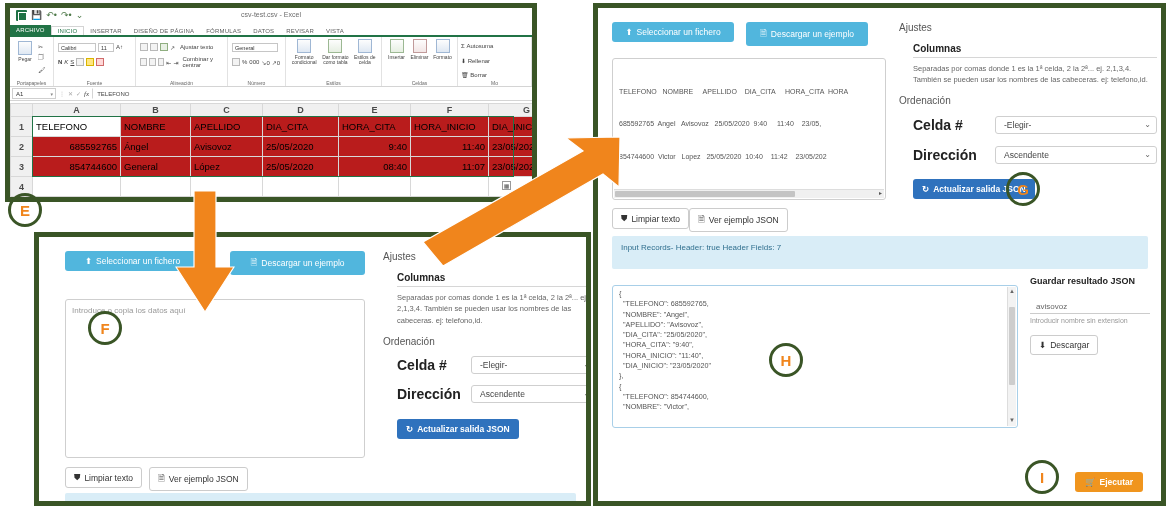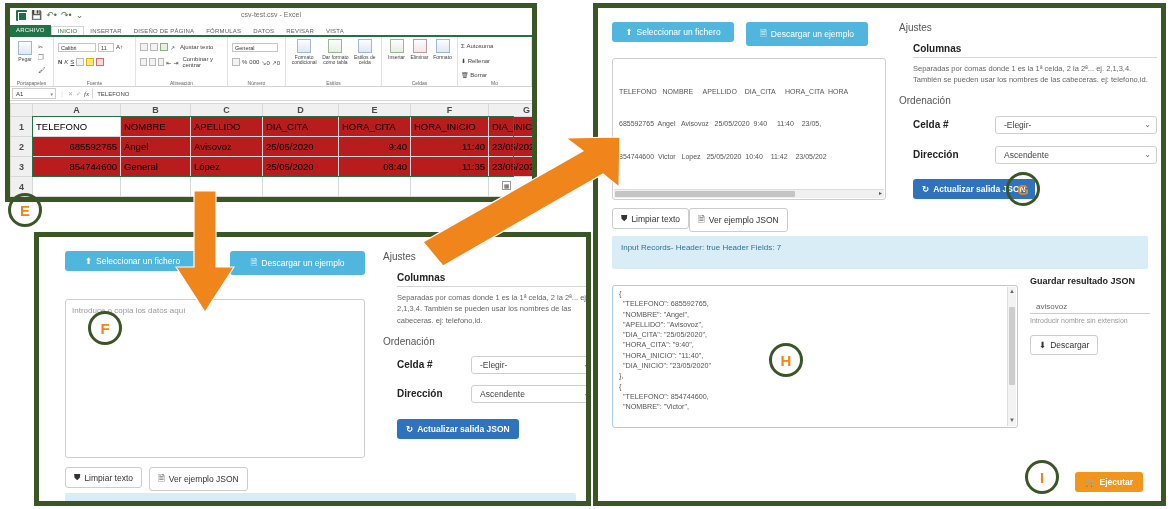--- a/index.html
+++ b/index.html
@@ -76,21 +76,21 @@
   .btn-white { background:#fff; color:#333; border:1px solid #ccc; border-radius:3px;
               font-size:8.5px; padding:4px 8px; display:inline-flex; align-items:center; gap:4px; cursor:pointer;}
   .btn-orange { background:#f0951e; color:#fff; border:none; border-radius:3px;
               font-size:8.5px; padding:5px 10px; display:inline-flex; align-items:center; gap:4px; cursor:pointer; font-weight:bold;}
   .ta { border:1px solid #cfcfcf; border-radius:3px; background:#fff; font-family:"Liberation Sans", sans-serif;
         font-size:8px; color:#555; padding:6px; resize:none; }
   .ta.ph { color:#9a9a9a; }
   .sec-title { font-size:10px; color:#555; }
   .sub-title { font-size:10px; color:#222; font-weight:bold; }
   .help { font-size:7.5px; color:#666; line-height:1.5; }
-  .fld-label { font-size:10px; color:#222; font-weight:bold; }
+  .fld-label { font-size:14px; color:#222; font-weight:bold; }
   .sel { border:1px solid #cfcfcf; border-radius:3px; background:#fff; font-size:8.5px; color:#444;
          height:18px; line-height:16px; padding:0 16px 0 8px; position:relative; display:block; }
   .sel .chev { position:absolute; right:5px; top:0px; font-size:8px; color:#666; }
   .hline { border:none; border-top:1px solid #d6d6d6; margin:3px 0 5px 0; }
   .infobar { background:#d9edf7; color:#31708f; font-size:8px; line-height:1.6; padding:6px 9px; border-radius:2px;}
   .jsonbox { border:1px solid #a8cfe8; border-radius:3px; background:#fff; font-size:7.5px; color:#555;
              line-height:1.42; padding:3px 6px; overflow:hidden; position:relative;}
   .scrollbar-v { position:absolute; right:1px; top:1px; bottom:1px; width:9px; background:#f3f3f3; border-left:1px solid #ddd;}
   .sb-thumb { position:absolute; left:1px; right:1px; background:#cdcdcd; border-radius:1px;}
   .sb-arrow { position:absolute; left:0; right:0; text-align:center; font-size:6px; color:#666; }
@@ -298,21 +298,21 @@
           <td class="cell">23/05/2020</td>
           <td></td>
         </tr>
         <tr class="selrow">
           <td class="rowhdr">3</td>
           <td class="cell num">854744600</td>
           <td class="cell">General</td>
           <td class="cell">López</td>
           <td class="cell">25/05/2020</td>
           <td class="cell num">08:40</td>
-          <td class="cell num">11:35</td>
+          <td class="cell num">11:07</td>
           <td class="cell">23/05/2020</td>
           <td></td>
         </tr>
         <tr>
           <td class="rowhdr">4</td>
           <td></td>
               <td></td>
           <td></td>
               <td></td>
           <td></td>

